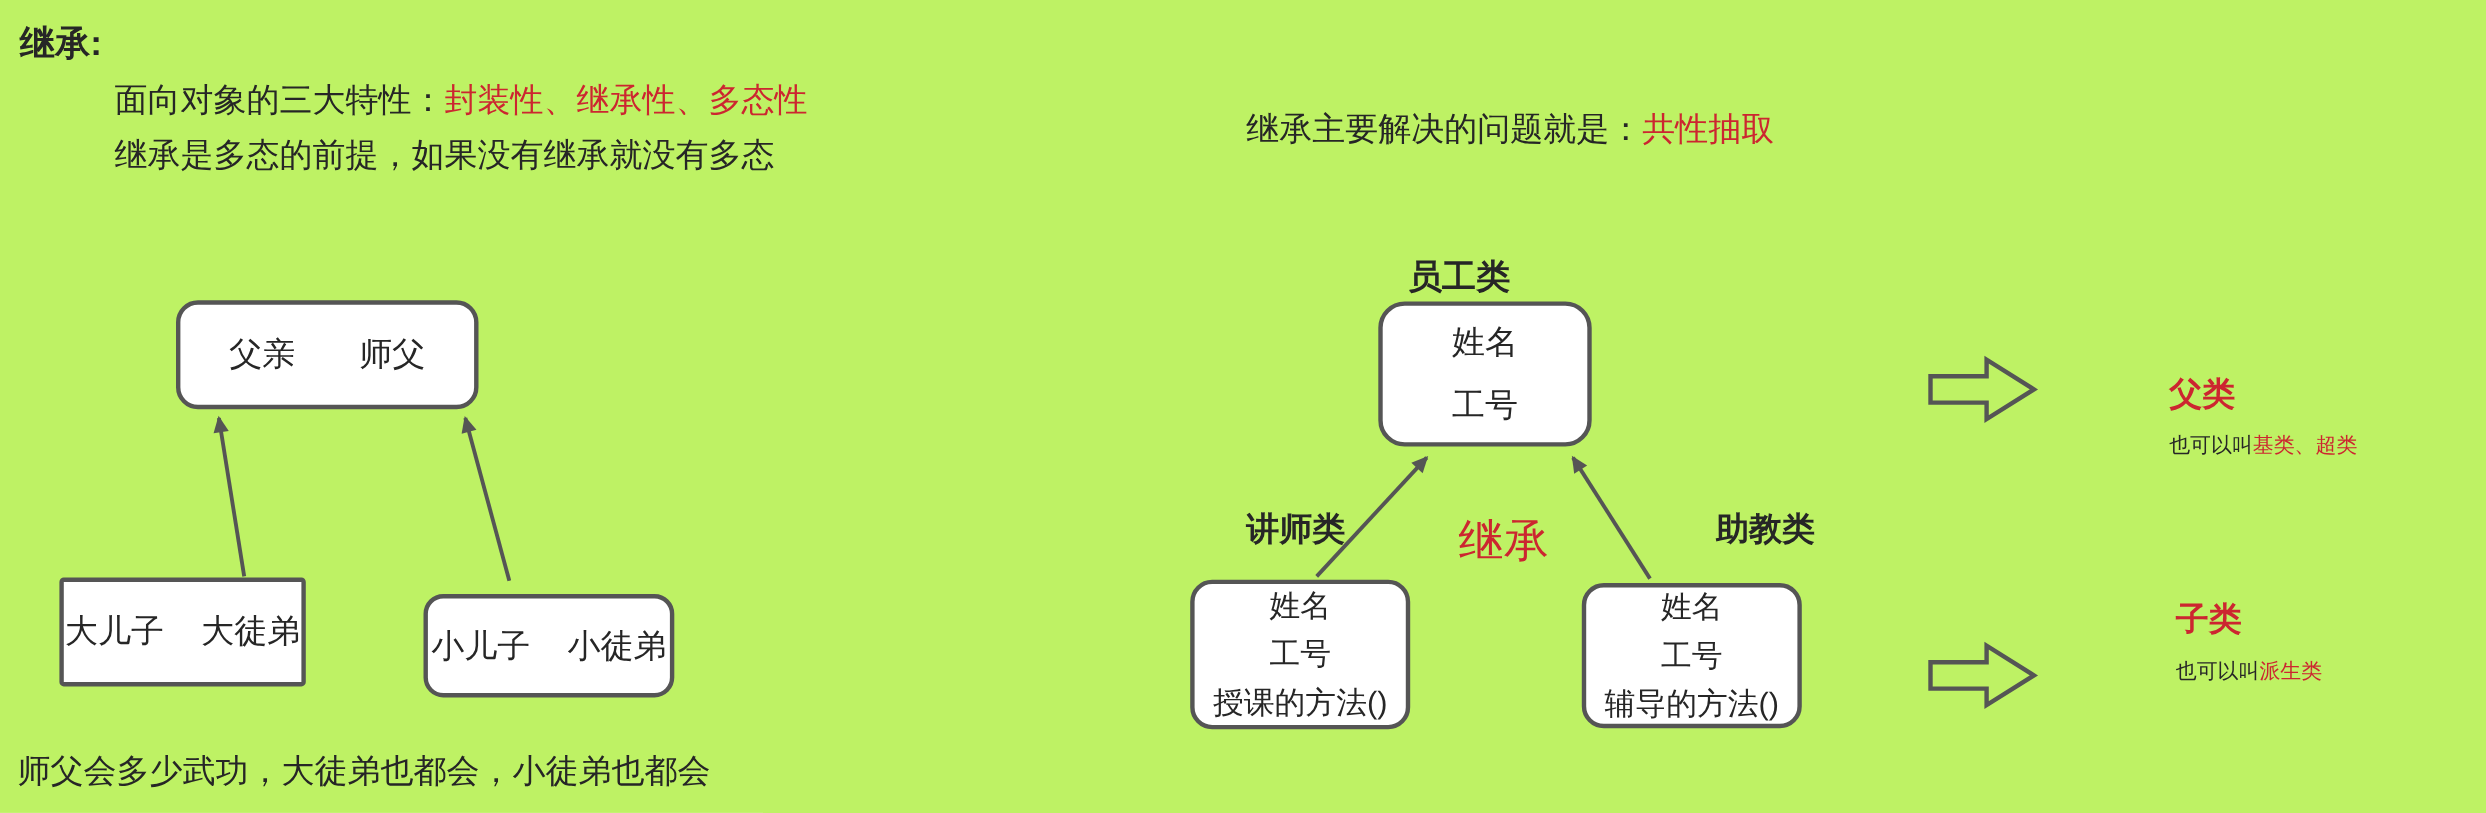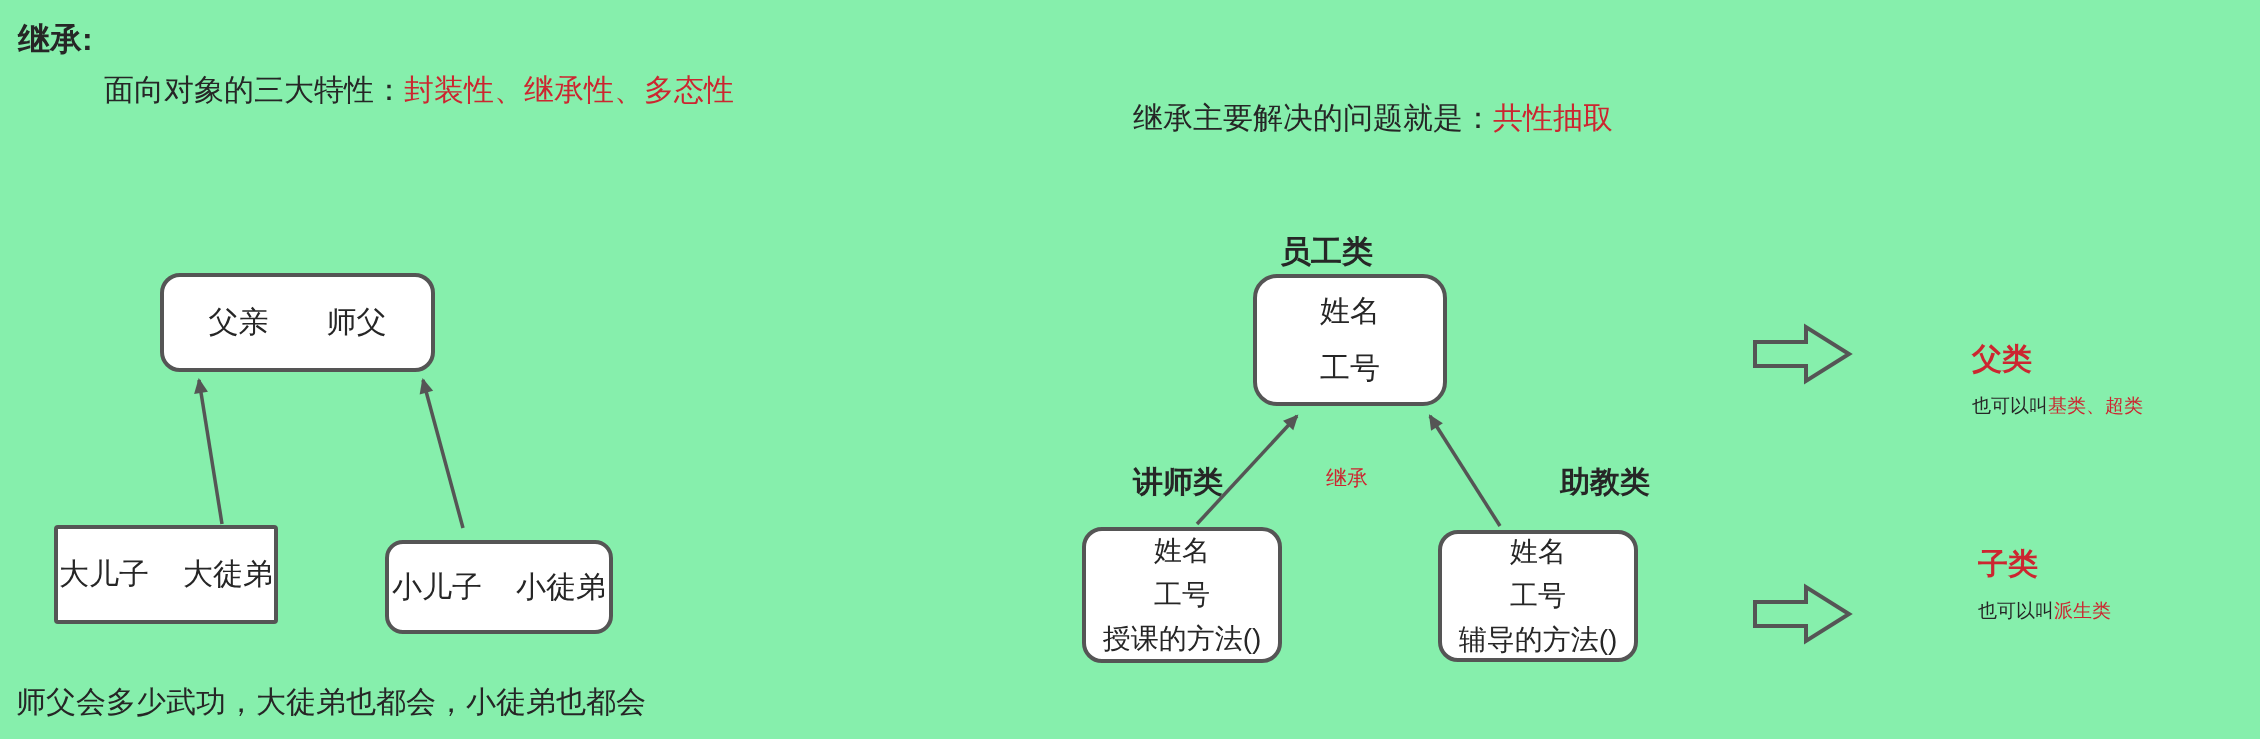--- a/index.html
+++ b/index.html
@@ -5,34 +5,34 @@
   :root {
     --red: #cc2630;
     --gray: #555555;
     --ink: #262626;
   }
   html, body { margin: 0; padding: 0; background: #ffffff; }
   .canvas {
     position: relative;
     width: 2260px;
     height: 739px;
-    background: #86efac;
+    background: #bef264;
     font-family: "Liberation Sans", "DejaVu Sans", sans-serif;
     color: var(--ink);
     overflow: hidden;
   }
   .abs { position: absolute; white-space: nowrap; }
   .t30 { font-size: 30px; line-height: 36px; }
   .t29 { font-size: 19px; line-height: 34px; }
   .bold { font-weight: bold; }
   .red { color: var(--red); }
   .ink { color: var(--ink); }
 
   .title { left: 18px; top: 18px; font-size: 32px; font-weight: bold; }
-  .line1 { left: 104px; top: 74px; font-family: Liberation Mono, monospace; }
+  .line1 { left: 104px; top: 74px; }
   .line2 { left: 104px; top: 124px; }
 
   .node {
     position: absolute;
     border: 4px solid var(--gray);
     border-radius: 20px;
     background: #ffffff;
     display: flex;
     align-items: center;
     justify-content: center;
@@ -43,21 +43,21 @@
 
   .lparent { left: 160px; top: 273px; width: 275px; height: 99px; gap: 58px; font-size: 30px; }
   .lchild1 { left: 54px;  top: 525px; width: 224px; height: 99px; gap: 34px; font-size: 30px; border-radius: 4px; }
   .lchild2 { left: 385px; top: 540px; width: 228px; height: 94px; gap: 34px; font-size: 30px; border-radius: 18px; }
   .lcaption { left: 16px; top: 684px; }
 
   .question { left: 1133px; top: 100px; }
   .rparent-title { left: 1280px; top: 231px; font-size: 31px; }
   .rparent { left: 1253px; top: 274px; width: 194px; height: 132px; border-radius: 24px; font-size: 30px; flex-direction: column; row-gap: 16px; }
   .lecturer-title  { left: 1133px; top: 464px; }
-  .relation-label  { left: 1326px; top: 464px; font-size: 21px; }
+  .relation-label  { left: 1326px; top: 464px; font-size: 41px; }
   .assistant-title { left: 1560px; top: 464px; }
   .rchild {
     position: absolute;
     border: 4px solid var(--gray);
     border-radius: 20px;
     background: #ffffff;
     box-sizing: border-box;
     display: flex; flex-direction: column;
     align-items: center; justify-content: center;
     font-size: 28px; line-height: 44px;
@@ -95,20 +95,21 @@
     <line x1="1500" y1="526" x2="1430" y2="416" marker-end="url(#ah)"></line>
 
     <path class="block" d="M1755 342 L1806 342 L1806 327 L1849 354 L1806 381 L1806 366 L1755 366 Z"></path>
     <path class="block" d="M1755 602 L1806 602 L1806 587 L1849 614 L1806 641 L1806 626 L1755 626 Z"></path>
   </svg>
 
   <div class="abs title">继承:</div>
   <div class="abs line1 t30">
     <span class="ink">面向对象的三大特性：</span><span class="red">封装性、继承性、多态性</span>
   </div>
+  <div class="abs line2 t30">继承是多态的前提，如果没有继承就没有多态</div>
 
   <div class="node row lparent">
     <span>父亲</span>
     <span>师父</span>
   </div>
   <div class="node row lchild1">
     <span>大儿子</span>
     <span>大徒弟</span>
   </div>
   <div class="node row lchild2">

